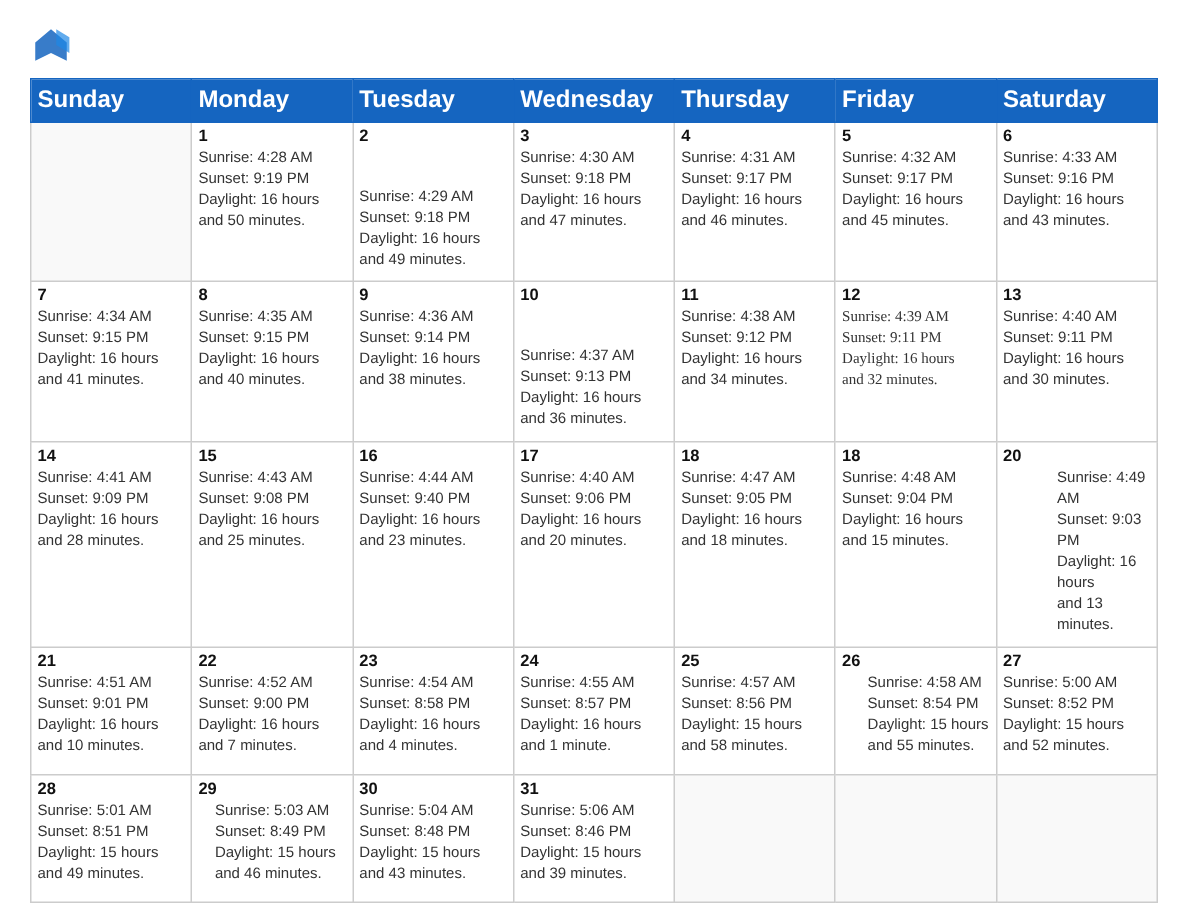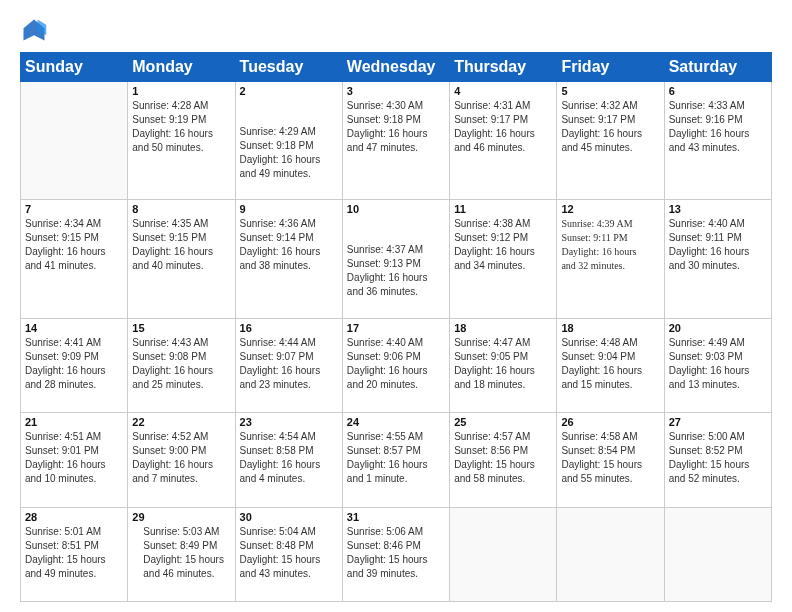--- a/index.html
+++ b/index.html
@@ -238,21 +238,21 @@
           <td>
             <span class="day-num">15</span>
             <div class="day-info" style="white-space: pre-line;">Sunrise: 4:43 AM
 Sunset: 9:08 PM
 Daylight: 16 hours
 and 25 minutes.</div>
           </td>
           <td>
             <span class="day-num">16</span>
             <div class="day-info" style="white-space: pre-line;">Sunrise: 4:44 AM
-Sunset: 9:07 PM
+Sunset: 9:40 PM
 Daylight: 16 hours
 and 23 minutes.</div>
           </td>
           <td>
             <span class="day-num">17</span>
             <div class="day-info" style="white-space: pre-line;">Sunrise: 4:40 AM
 Sunset: 9:06 PM
 Daylight: 16 hours
 and 20 minutes.</div>
           </td>
@@ -265,21 +265,21 @@
           </td>
           <td>
             <span class="day-num">18</span>
             <div class="day-info" style="white-space: pre-line;">Sunrise: 4:48 AM
 Sunset: 9:04 PM
 Daylight: 16 hours
 and 15 minutes.</div>
           </td>
           <td>
             <span class="day-num">20</span>
-            <div class="day-info" style="white-space: pre-line;">Sunrise: 4:49 AM
+            <div class="day-info" style="white-space: pre-line; margin-left: 36px;">Sunrise: 4:49 AM
 Sunset: 9:03 PM
 Daylight: 16 hours
 and 13 minutes.</div>
           </td>
         </tr>
         <tr class="week-row">
           <td>
             <span class="day-num">21</span>
             <div class="day-info" style="white-space: pre-line;">Sunrise: 4:51 AM
 Sunset: 9:01 PM
@@ -309,21 +309,21 @@
           </td>
           <td>
             <span class="day-num">25</span>
             <div class="day-info" style="white-space: pre-line;">Sunrise: 4:57 AM
 Sunset: 8:56 PM
 Daylight: 15 hours
 and 58 minutes.</div>
           </td>
           <td>
             <span class="day-num">26</span>
-            <div class="day-info" style="white-space: pre-line;">Sunrise: 4:58 AM
+            <div class="day-info" style="white-space: pre-line; margin-left: 17px;">Sunrise: 4:58 AM
 Sunset: 8:54 PM
 Daylight: 15 hours
 and 55 minutes.</div>
           </td>
           <td>
             <span class="day-num">27</span>
             <div class="day-info" style="white-space: pre-line;">Sunrise: 5:00 AM
 Sunset: 8:52 PM
 Daylight: 15 hours
 and 52 minutes.</div>

